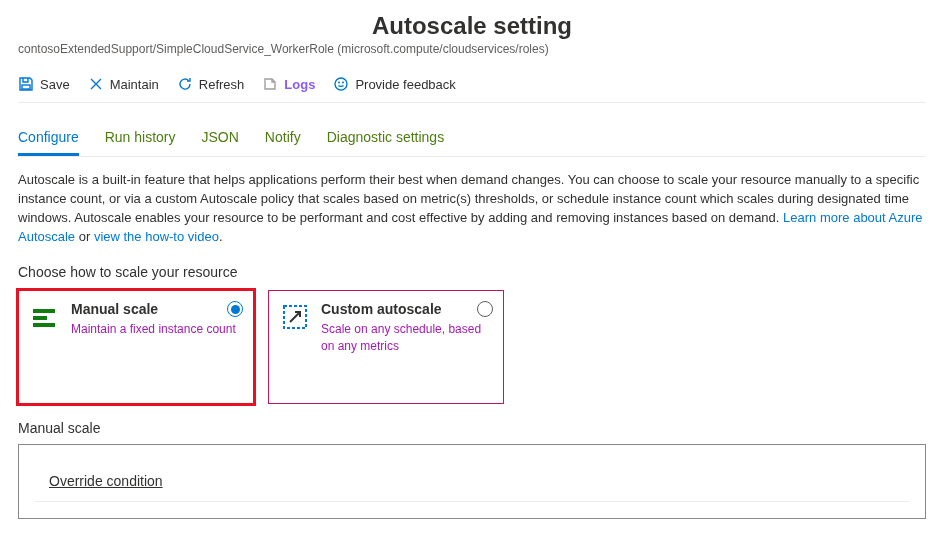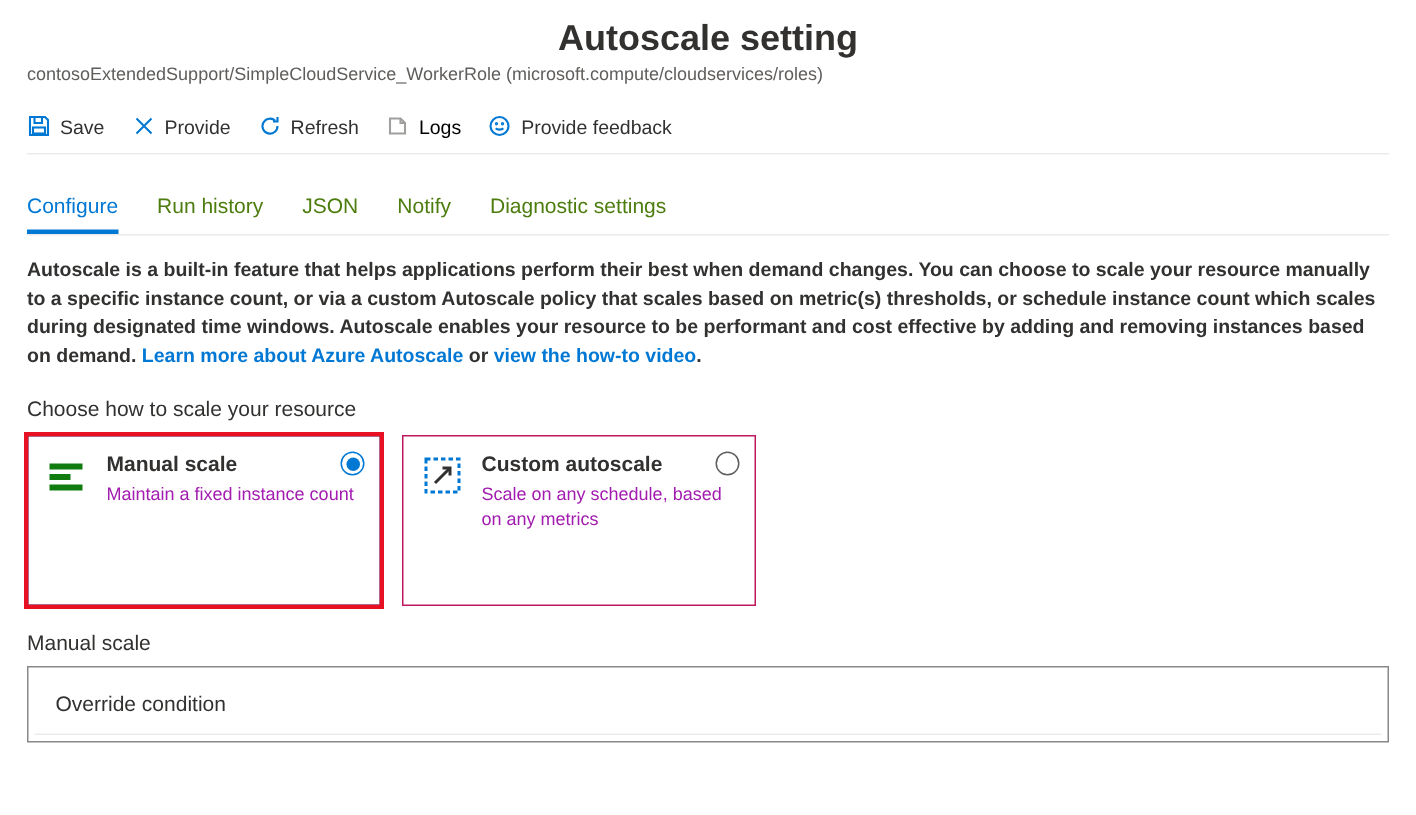--- a/index.html
+++ b/index.html
@@ -14,28 +14,28 @@
   }
   .page-title { font-size: 24px; font-weight: 600; margin: 0 0 2px 0; color:#323130;text-align:center; }
   .breadcrumb { font-size: 12px; color: #605e5c; margin-bottom: 14px; }
   .toolbar {
     display: flex; align-items: center; gap: 18px;
     padding: 6px 0 10px 0;
     border-bottom: 1px solid #edebe9;
     margin-bottom: 16px;
   }
   .tb-item { display: inline-flex; align-items: center; gap: 6px; font-size: 13px; cursor: pointer; color:#323130; }
-  .tb-item.disabled { color:#000000; cursor:default; }
+  .tb-item.disabled { color:#8b5cf6; cursor:default;font-weight:bold; }
   .tb-icon { width:16px; height:16px; display:inline-flex; align-items:center; justify-content:center; }
   .tb-icon svg { stroke:#0078d4; fill:none; stroke-width:1.4; }
   .tb-item.disabled .tb-icon svg { stroke:#a19f9d; }
   .tabs { display:flex; gap:26px; border-bottom:1px solid #edebe9; margin-top:4px; }
   .tab { padding:10px 0 8px 0; font-size:14px; cursor:pointer; color:#4d7c0f; border-bottom:3px solid transparent; }
   .tab.active { color:#0078d4; border-bottom-color:#0078d4; font-weight:400; }
-  .desc { margin:14px 0 18px 0; font-size:13px; line-height:1.45; color:#323130;font-weight:bold; }
+  .desc { margin:14px 0 18px 0; font-size:13px; line-height:1.45; color:#323130; }
   .desc a { color:#0078d4; text-decoration:none; }
   .section-heading { font-weight:400; font-size:14px; margin-bottom:10px; }
   .cards { display:flex; gap:14px; }
   .card {
     position:relative;
     width:236px; min-height:114px;
     border:1px solid #be185d;
     padding:10px 12px 10px 12px;
     cursor:pointer;
     background:#fff;
@@ -47,21 +47,21 @@
     display:flex; align-items:center; justify-content:center;
   }
   .card-radio.sel { border-color:#0078d4; }
   .card-radio.sel::after { content:""; width:9px; height:9px; border-radius:50%; background:#0078d4; }
   .card-body { display:flex; gap:10px; }
   .card-icon { width:30px; flex:0 0 30px; padding-top:2px; }
   .card-title { font-weight:600; font-size:14px; margin-bottom:4px; }
   .card-sub { font-size:12px; color:#a21caf; line-height:1.35; }
   .manual-label { margin:16px 0 8px 0; font-size:14px; }
   .override-box {
-    border:1px solid #8a8886; padding:4px;
+    border:1px solid #8a8886; padding:16px;text-decoration:underline;
   }
   .override-header { padding:12px 14px; font-size:14px; border-bottom:1px solid #edebe9; }
   .override-row { display:flex; align-items:center; padding:16px 14px; gap:20px; }
   .ic-label { width:120px; font-size:13px; }
   .slider-wrap { flex:1; display:flex; align-items:center; position:relative; height:20px; }
   .slider-track {
     height:4px; width:100%; background:#c8c6c4; border-radius:2px; position:relative;
   }
   .slider-thumb {
     position:absolute; left:0; top:50%; transform:translate(-50%,-50%);
@@ -92,21 +92,21 @@
         </svg>
     </span>
     <span>Save</span>
   </div>
   <div class="tb-item">
     <span class="tb-icon">
       <svg viewBox="0 0 16 16">
           <path d="M3 3l10 10M13 3L3 13"></path>
         </svg>
     </span>
-    <span>Provide</span>
+    <span>Maintain</span>
   </div>
   <div class="tb-item">
     <span class="tb-icon">
       <svg viewBox="0 0 16 16">
           <path d="M13 8a5 5 0 1 1-1.5-3.5"></path>
           <path d="M13 2v3h-3"></path>
         </svg>
     </span>
     <span>Refresh</span>
   </div>

